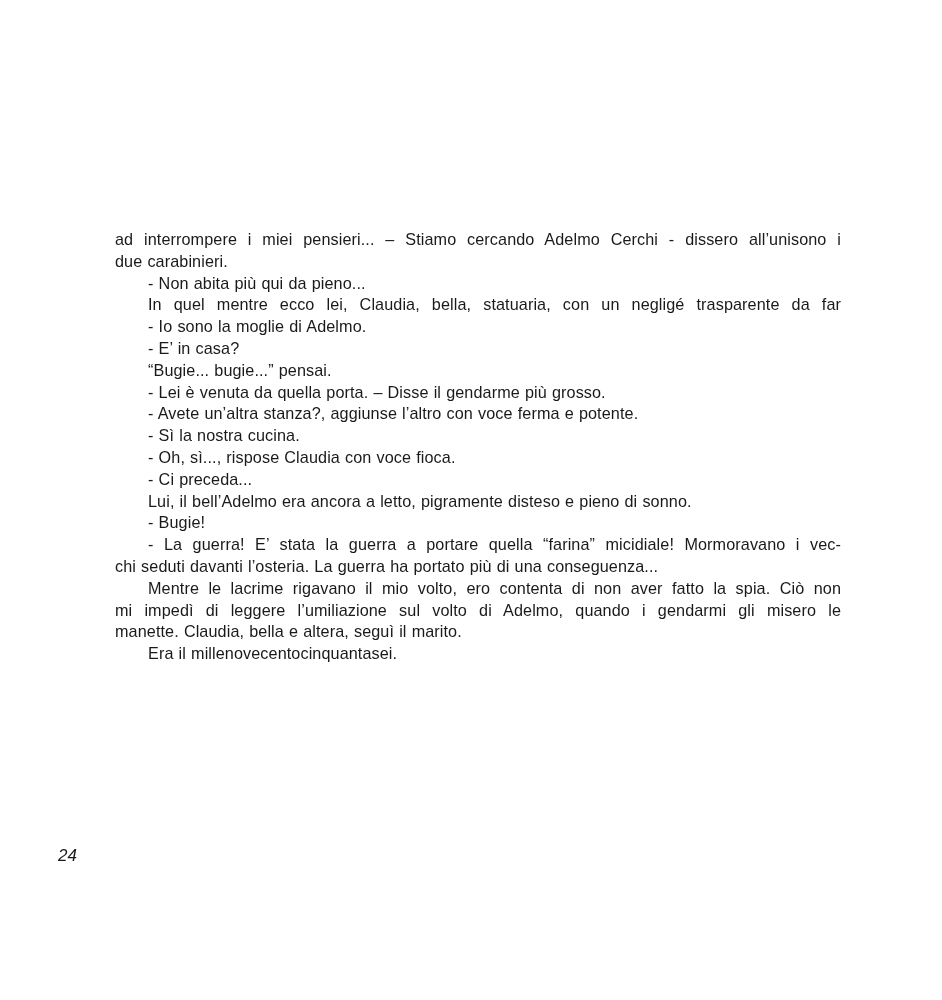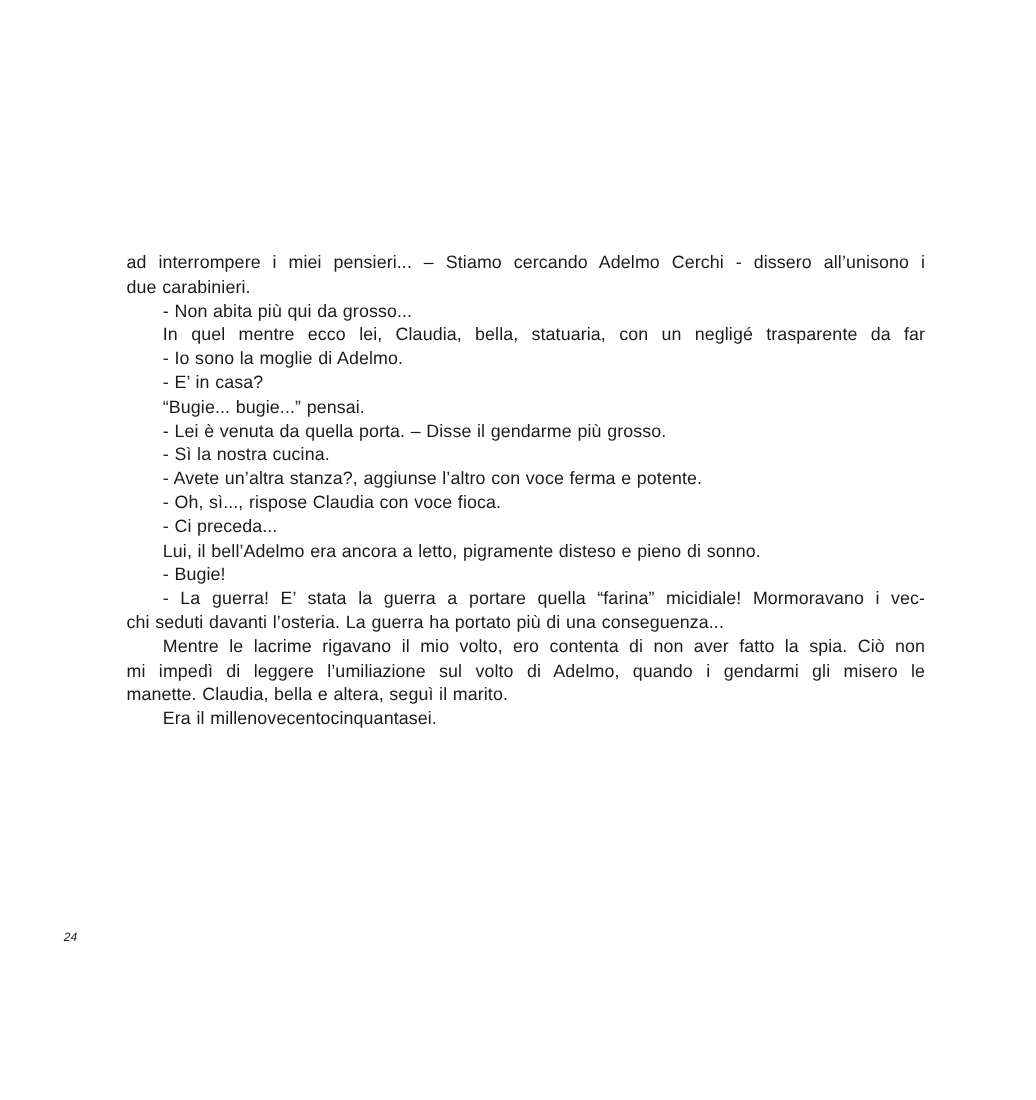--- a/index.html
+++ b/index.html
@@ -39,40 +39,40 @@
     padding-left: 33px;
   }
   .line.flush {
     text-align: justify;
     text-align-last: justify;
   }
   .page-number {
     position: absolute;
     left: 58px;
     top: 846px;
-    font-size: 11px;
+    font-size: 17px;
     font-style: italic;
     color: #1a1a1a;
   }
 </style>
 </head>
 <body>
 
 <div class="page" style="background: rgb(255, 255, 255);">
   <div class="text-block" style="color: rgb(26, 26, 26);">
       <div class="line flush">ad interrompere i miei pensieri... – Stiamo cercando Adelmo Cerchi - dissero all’unisono i</div>
       <div class="line">due carabinieri.</div>
-      <div class="line indent">- Non abita più qui da grosso...</div>
+      <div class="line indent">- Non abita più qui da pieno...</div>
       <div class="line indent flush">In quel mentre ecco lei, Claudia, bella, statuaria, con un negligé trasparente da far</div>
       <div class="line indent">- Io sono la moglie di Adelmo.</div>
       <div class="line indent">- E’ in casa?</div>
       <div class="line indent">“Bugie... bugie...” pensai.</div>
       <div class="line indent">- Lei è venuta da quella porta. – Disse il gendarme più grosso.</div>
+      <div class="line indent">- Avete un’altra stanza?, aggiunse l’altro con voce ferma e potente.</div>
       <div class="line indent">- Sì la nostra cucina.</div>
-      <div class="line indent">- Avete un’altra stanza?, aggiunse l’altro con voce ferma e potente.</div>
       <div class="line indent">- Oh, sì..., rispose Claudia con voce fioca.</div>
       <div class="line indent">- Ci preceda...</div>
       <div class="line indent">Lui, il bell’Adelmo era ancora a letto, pigramente disteso e pieno di sonno.</div>
       <div class="line indent">- Bugie!</div>
       <div class="line indent flush">- La guerra! E’ stata la guerra a portare quella “farina” micidiale! Mormoravano i vec-</div>
       <div class="line">chi seduti davanti l’osteria. La guerra ha portato più di una conseguenza...</div>
       <div class="line indent flush">Mentre le lacrime rigavano il mio volto, ero contenta di non aver fatto la spia. Ciò non</div>
       <div class="line flush">mi impedì di leggere l’umiliazione sul volto di Adelmo, quando i gendarmi gli misero le</div>
       <div class="line">manette. Claudia, bella e altera, seguì il marito.</div>
       <div class="line indent">Era il millenovecentocinquantasei.</div>

